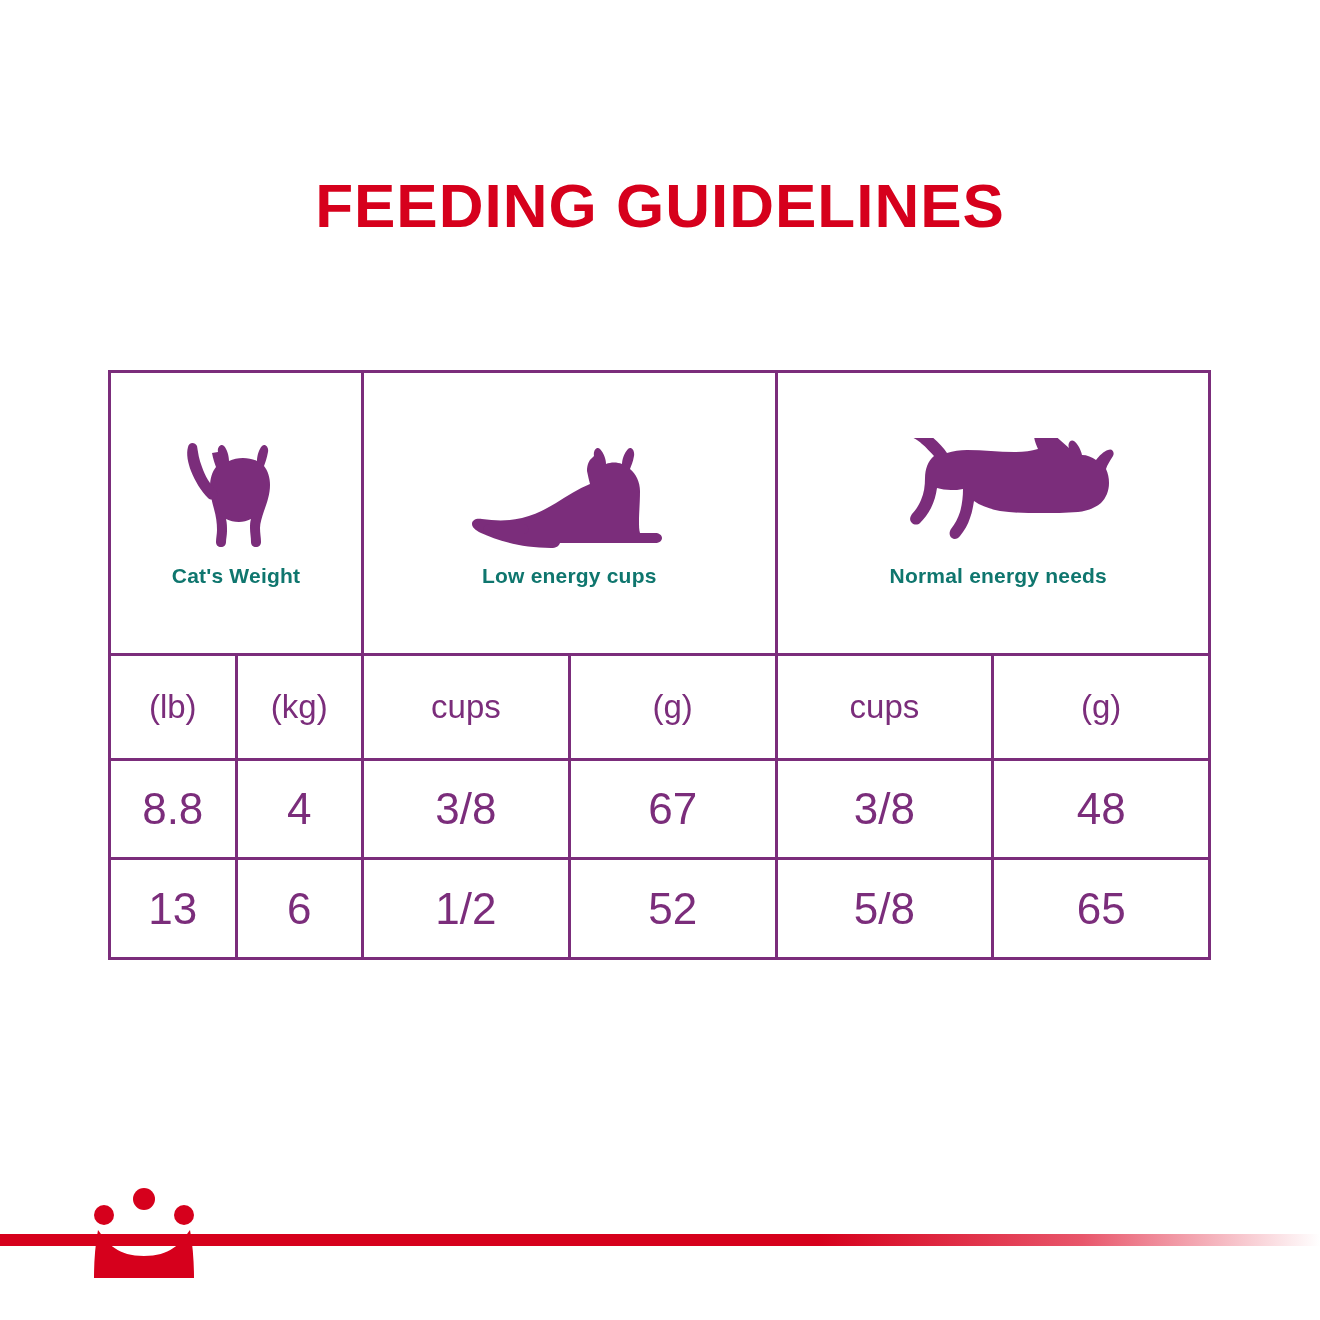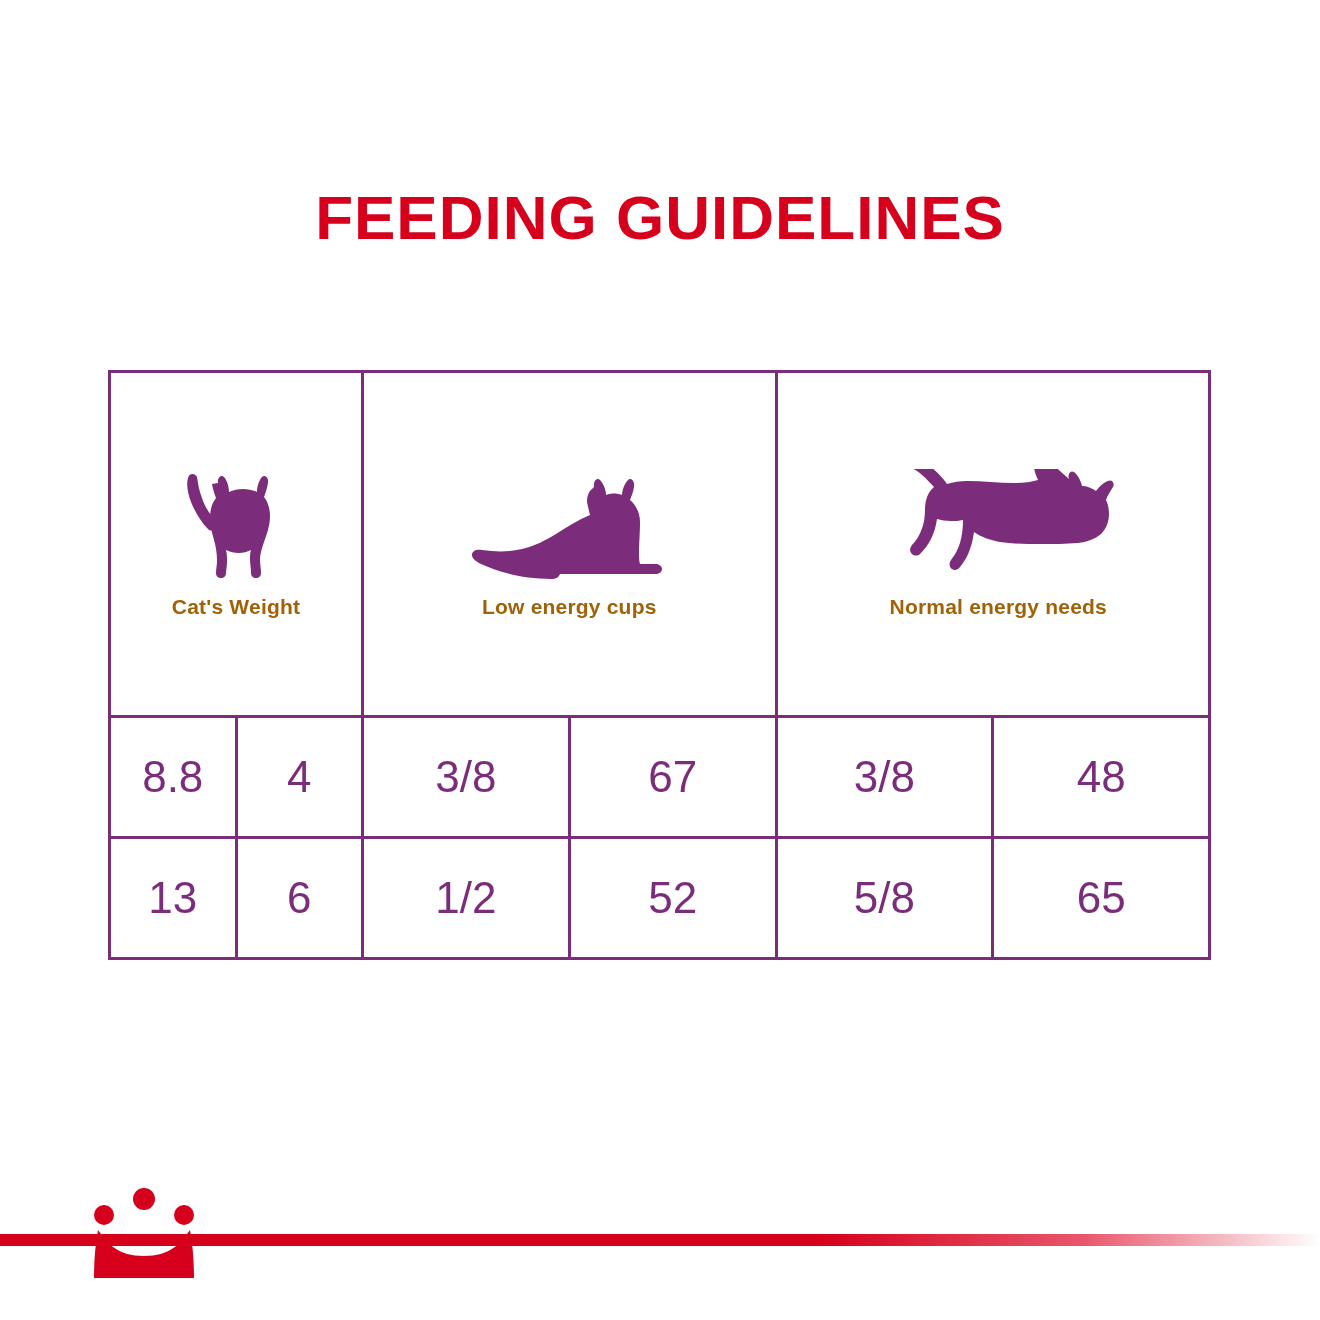--- a/index.html
+++ b/index.html
@@ -26,21 +26,20 @@
     position: absolute;
     top: 170px;
     left: 0;
     width: 1320px;
     text-align: center;
     color: #d6001c;
     font-size: 62px;
     font-weight: bold;
     letter-spacing: 1px;
     font-family: "Liberation Sans", sans-serif;
-    margin-top: 12px;
   }
 
   
   .table-wrap {
     position: absolute;
     left: 108px;
     top: 370px;
     width: 1103px;
     height: 590px;
   }
@@ -75,21 +74,21 @@
     flex-direction: column;
     align-items: center;
     justify-content: center;
     height: 100%;
     gap: 6px;
   }
   .icon-cell-inner svg { display: block; }
   .icon-label {
     font-size: 21px;
     font-weight: bold;
-    color: #a16207;
+    color: #0f766e;
     letter-spacing: .2px;
   }
 
   .unit-row td {
     height: 88px;
     font-size: 33px;
     font-weight: normal;
   }
 
   .data-row td {
@@ -167,20 +166,28 @@
                 <g fill="#7b2d7b">
                   <path d="M196 10c-2-5 2-9 5-7 4 3 7 9 8 14 5 0 10 2 14 5 3-4 8-9 12-10 4-2 7 2 5 6-3 5-6 9-7 13 2 4 3 9 3 14 0 8-3 15-8 20-6 5-14 8-23 9-12 1-25 1-37 1-14 0-28 0-41-2-10-2-19-5-26-10-1 6-2 12-4 17-2 7-6 13-10 18-2 3-6 4-8 2-3-2-3-6-1-9 4-5 7-11 9-17 2-7 3-15 3-23-4 1-8 1-12 1-5 0-10-1-14-2-1 7-3 14-6 20-3 6-7 11-11 15-2 2-6 2-8 0-3-3-2-6 0-9 4-4 7-9 9-14 3-7 4-14 4-22 0-9 3-17 9-22-4-4-8-9-12-12-4-4-10-7-15-9-4-1-6-4-5-7 1-3 5-5 9-3 7 2 14 6 20 11 6 5 12 11 16 17 6-2 13-3 20-3 16 0 32 2 47 2 9 0 17-1 24-3-2-5-4-9-4-14 0-4 1-7 3-9-1-3-2-6-3-9z"></path>
                 </g>
               </svg>
             </span>
             <span class="icon-label">Normal energy needs</span>
           </div>
         </td>
       </tr>
 
+      <tr class="unit-row">
+        <td>(lb)</td>
+        <td>(kg)</td>
+        <td>cups</td>
+        <td>(g)</td>
+        <td>cups</td>
+        <td>(g)</td>
+      </tr>
 
       <tr class="data-row">
         <td>8.8</td>
         <td>4</td>
         <td>3/8</td>
         <td>67</td>
         <td>3/8</td>
         <td>48</td>
       </tr>
 

